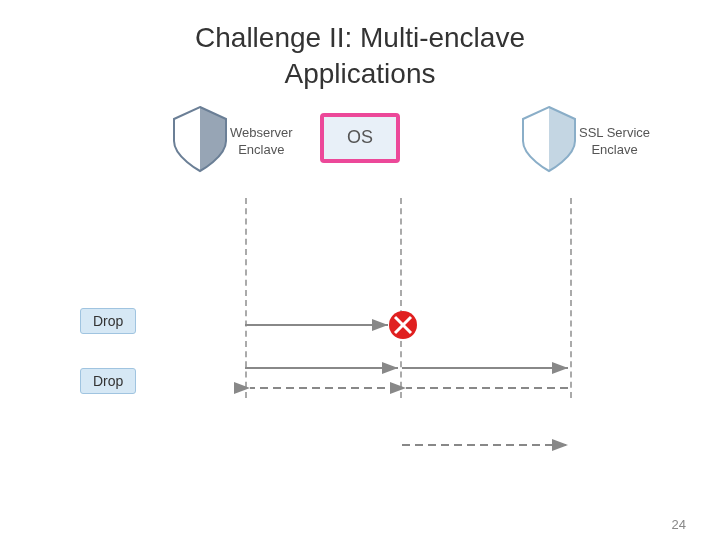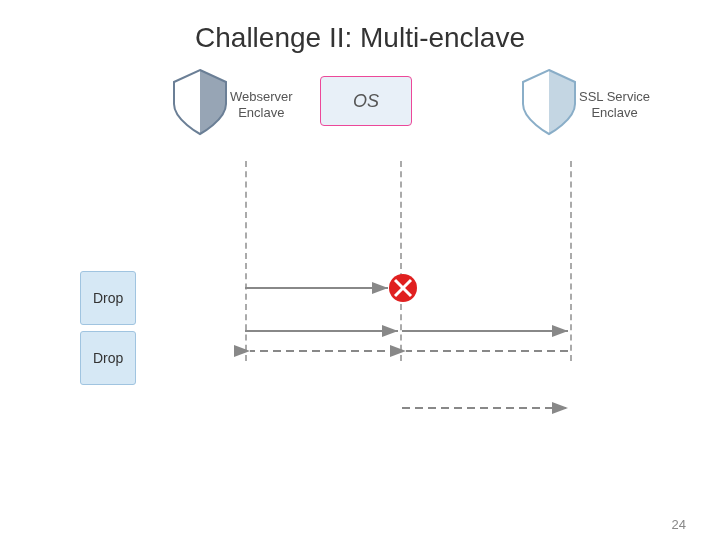--- a/index.html
+++ b/index.html
@@ -58,41 +58,40 @@
       text-align: center;
       margin-top: 6px;
       line-height: 1.3;
     }
 
     
     .os-box {
       position: absolute;
       left: 280px;
       top: 10px;
-      width: 92px;
+      width: 80px;
       height: 50px;
       background: #e8f0f8;
-      border: 1px solid #ec4899;
+      border: 4px solid #ec4899;
       border-radius: 4px;
       display: flex;
       align-items: center;
       justify-content: center;
       font-size: 18px;
       color: #555;
-      font-style: italic;
     }
 
     
     .attack-label {
       position: absolute;
       left: 40px;
       background: #d6e8f5;
       border: 1px solid #a0c4e0;
       border-radius: 3px;
-      padding: 18px 12px;
+      padding: 4px 12px;
       font-size: 14px;
       color: #333;
     }
 
     .label-drop { top: 205px; }
     .label-spoof { top: 265px; }
     .label-replay { top: 325px; }
 
     
     .vline {
@@ -126,20 +125,21 @@
     }
 
   </style>
 </head>
 <body>
 
 <div class="page">
 
   <h1 class="title">
     <span>Challenge II: Multi-enclave</span><br>
+    <span>Applications</span>
   </h1>
 
   <div class="diagram-area">
 
     <div class="shield-container shield-left">
       <svg width="60" height="72" viewBox="0 0 60 72">
         <path d="M30 4 L56 16 L56 38 C56 54 30 68 30 68 C30 68 4 54 4 38 L4 16 Z" fill="#fff" stroke="#6b7f96" stroke-width="2"></path>
         <path d="M30 4 L56 16 L56 38 C56 54 30 68 30 68 L30 4Z" fill="#6b7f96" opacity="0.7"></path>
       </svg>
       <div class="shield-label" style="white-space:pre-line;">Webserver

